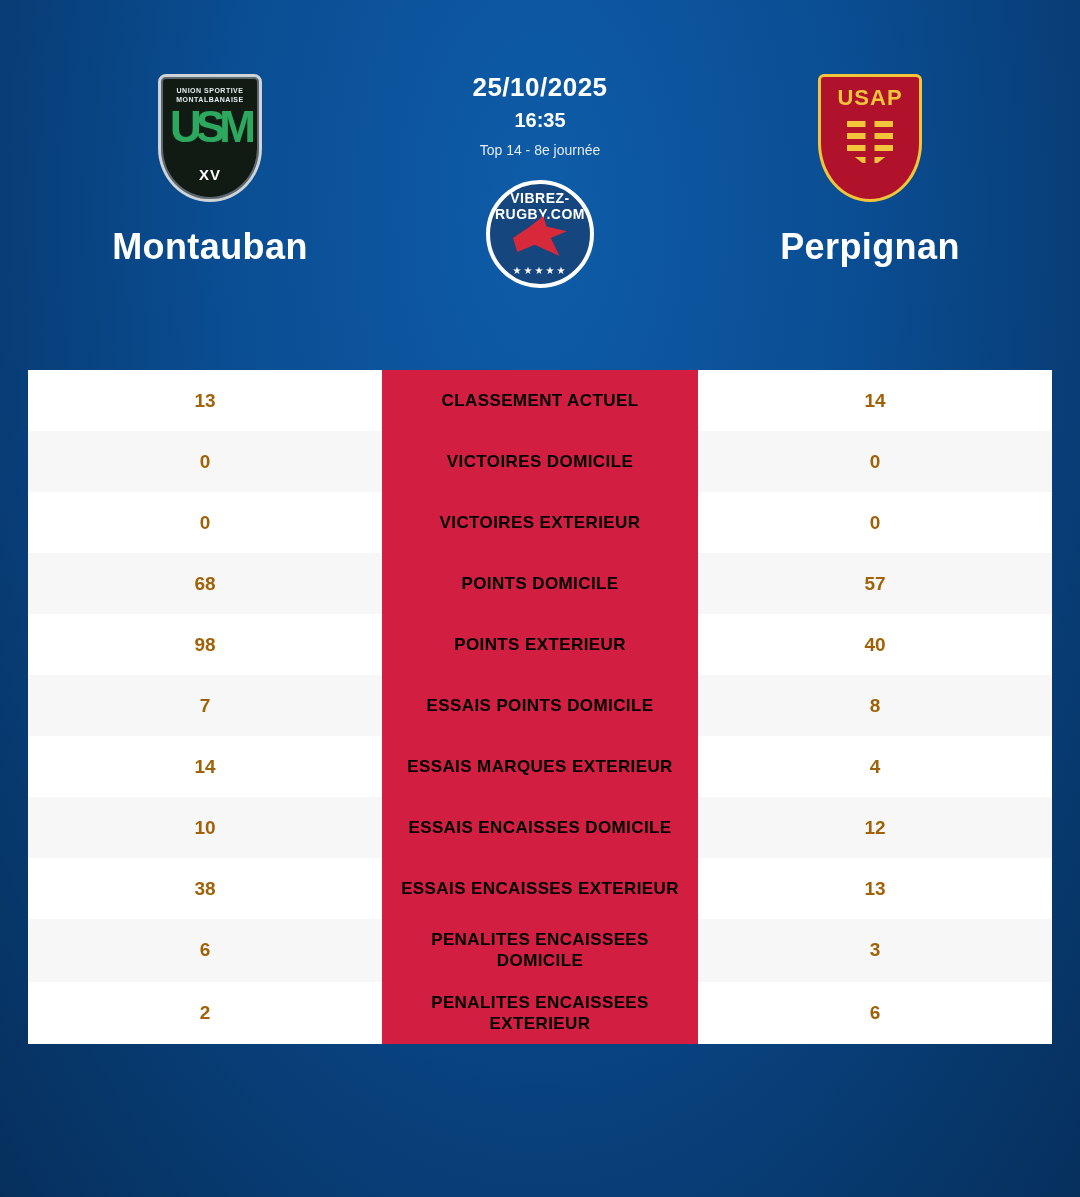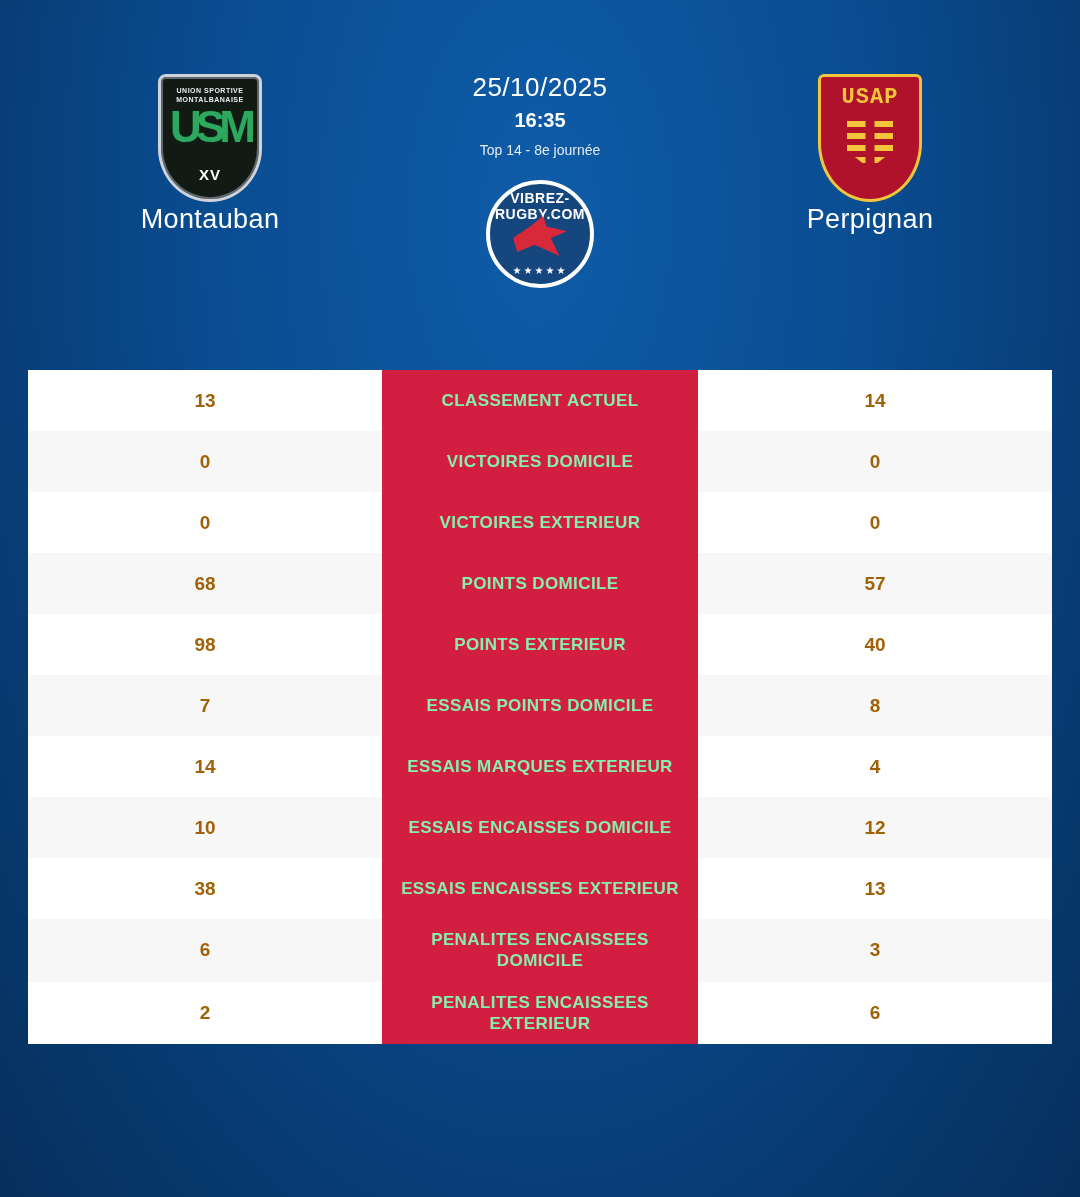--- a/index.html
+++ b/index.html
@@ -26,23 +26,24 @@
     justify-content: space-between;
     padding: 72px 60px 0 60px;
   }
   .team {
     width: 300px;
     display: flex;
     flex-direction: column;
     align-items: center;
   }
   .team-name {
+    margin-top: 22px;
     color: #ffffff;
-    font-size: 27px;
-    font-weight: 400;
+    font-size: 36px;
+    font-weight: 700;
     letter-spacing: .4px;
     text-align: center;
   }
   .crest-wrap { height: 132px; display:flex; align-items:center; justify-content:center; }
 
   
   .crest-mtb {
     position: relative;
     width: 104px; height: 128px;
   }
@@ -64,21 +65,21 @@
     color:#2fa85f; font-size:44px; font-weight:700; line-height:44px;
     letter-spacing:-6px;
     text-shadow: 0 0 2px #0c3b20;
   }
   .crest-mtb .xv {
     position:absolute; bottom:16px; left:0; right:0; text-align:center;
     color:#ffffff; font-size:15px; font-weight:700; letter-spacing:1px;
   }
   
   .crest-usap {
-    position:relative; width:104px; height:128px;font-family:Liberation Mono, monospace;
+    position:relative; width:104px; height:128px;
   }
   .crest-usap .shield {
     position:absolute; inset:0;
     background:#b0122c;
     border:3px solid #f3c53b;
     border-radius: 6px 6px 50% 50% / 6px 6px 46% 46%;
     overflow:hidden;
   }
   .crest-usap .label {
     position:absolute; top:8px; left:0; right:0; text-align:center;
@@ -94,21 +95,21 @@
   .crest-usap .vbar {
     position:absolute; top:40px; left:50%; transform:translateX(-50%);
     width:9px; height:56px; background:#b0122c;
   }
 
   
   .center {
     width: 320px;
     display:flex; flex-direction:column; align-items:center;
   }
-  .match-date { color:#ffffff; font-size:26px; font-weight:400; letter-spacing:.5px; }
+  .match-date { color:#ffffff; font-size:26px; font-weight:700; letter-spacing:.5px; }
   .match-time { color:#ffffff; font-size:20px; font-weight:600; margin-top:6px; }
   .match-comp { color:#e4ecf5; font-size:14px; margin-top:10px; }
   .logo {
     margin-top: 22px;
     width: 108px; height: 108px; border-radius: 50%;
     background: #16467e;
     border: 4px solid #ffffff;
     position: relative;
     display:flex; align-items:center; justify-content:center;
     overflow:hidden;
@@ -143,21 +144,21 @@
     flex: 0 0 354px;
     background:#ffffff;
     display:flex; align-items:center; justify-content:center;
     color:#a16207;
     font-size:19px;
     font-weight:600;
   }
   .mid {
     flex: 1 1 auto;
     background:#d21f41;
-    color:#86efac;
+    color:#000000;
     display:flex; align-items:center; justify-content:center;
     text-align:center;
     font-size:17px;
     font-weight:700;
     letter-spacing:.4px;
     padding: 10px 14px;
     line-height: 1.25;
   }
 </style>
 </head>

